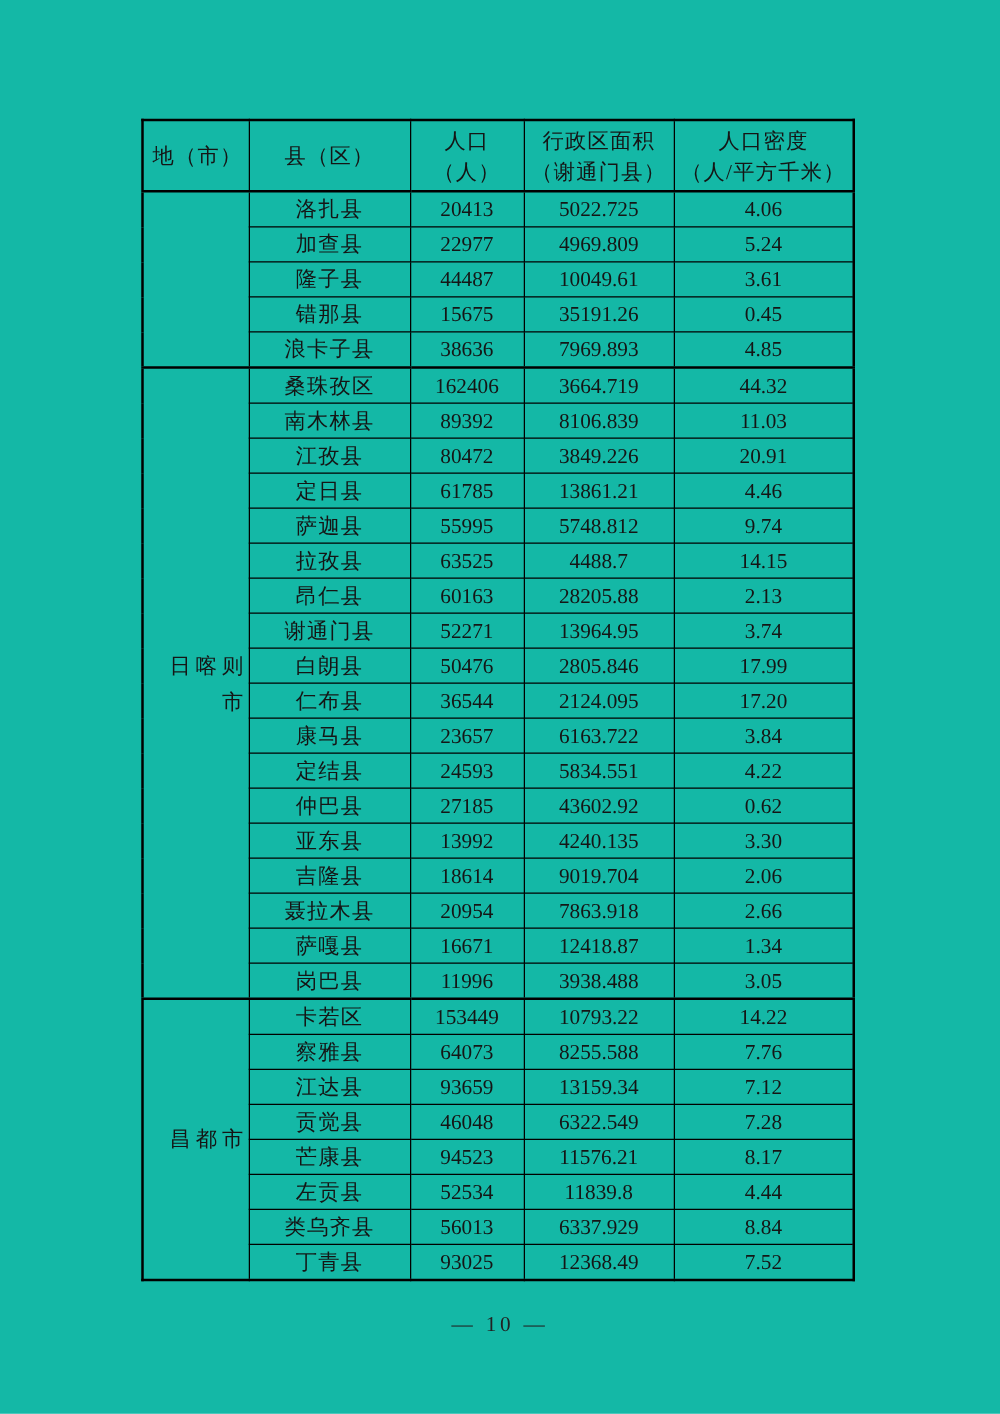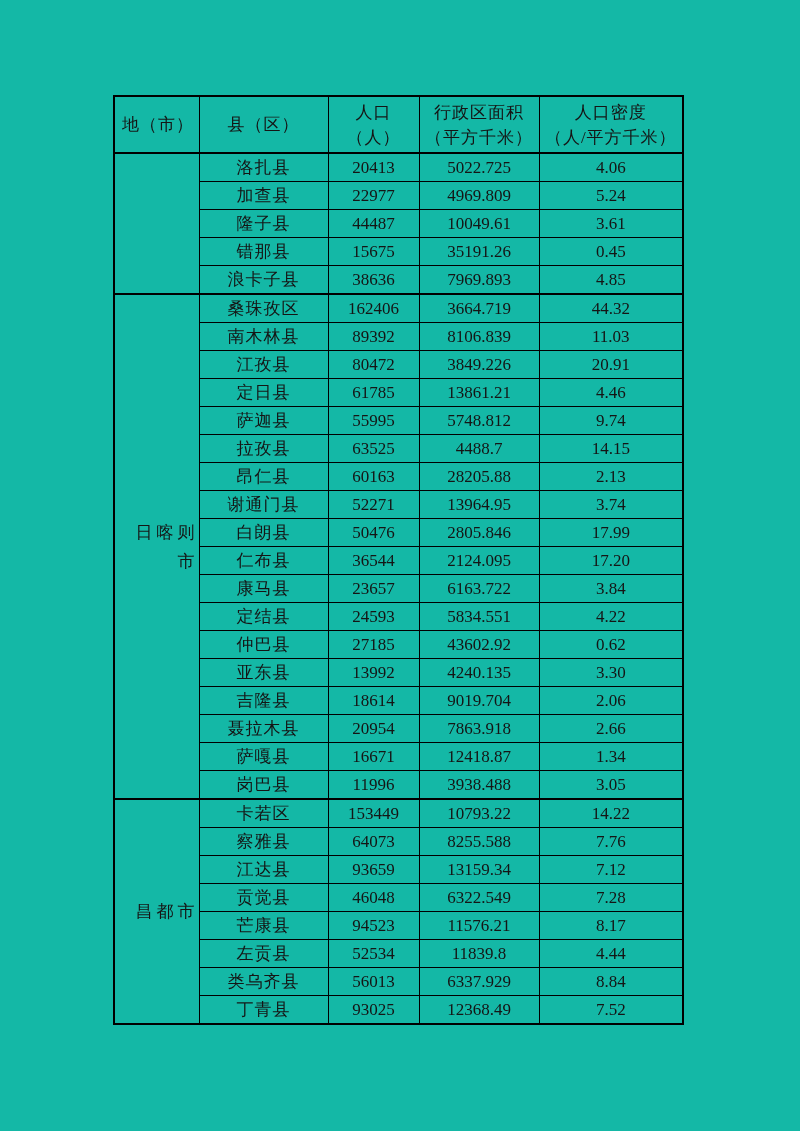--- a/index.html
+++ b/index.html
@@ -80,21 +80,21 @@
     <thead>
       <tr>
         <th class="c1h">地（市）</th>
         <th>县（区）</th>
         <th>
           <span class="hline">人口</span>
           <span class="hline">（人）</span>
         </th>
         <th>
           <span class="hline">行政区面积</span>
-          <span class="hline">（平方千米）</span>
+          <span class="hline">（谢通门县）</span>
         </th>
         <th>
           <span class="hline">人口密度</span>
           <span class="hline">（人/平方千米）</span>
         </th>
       </tr>
     </thead>
     <tbody id="tbody">
         <tr>
           <td class="prefecture" rowspan="5"></td>
@@ -281,14 +281,15 @@
         </tr>
         <tr>
           <td class="county">丁青县</td>
           <td>93025</td>
           <td>12368.49</td>
           <td>7.52</td>
         </tr>
       </tbody>
   </table>
 
+  <div class="footer">— 10 —</div>
 
 </div>
 
 </body></html>

